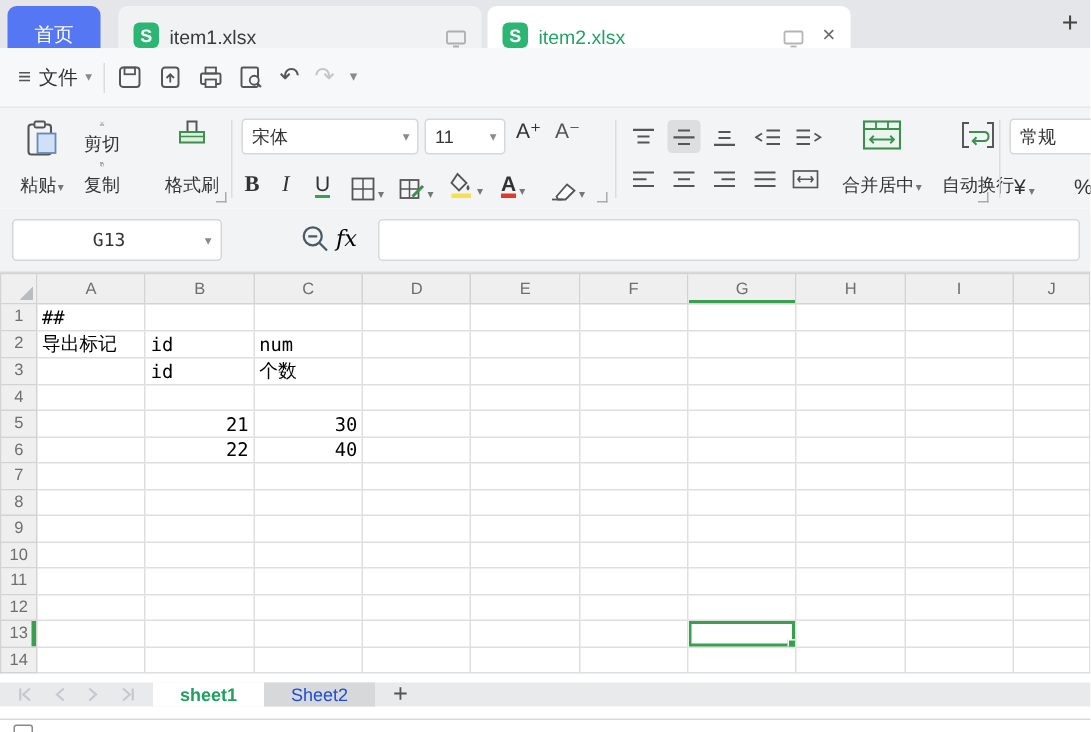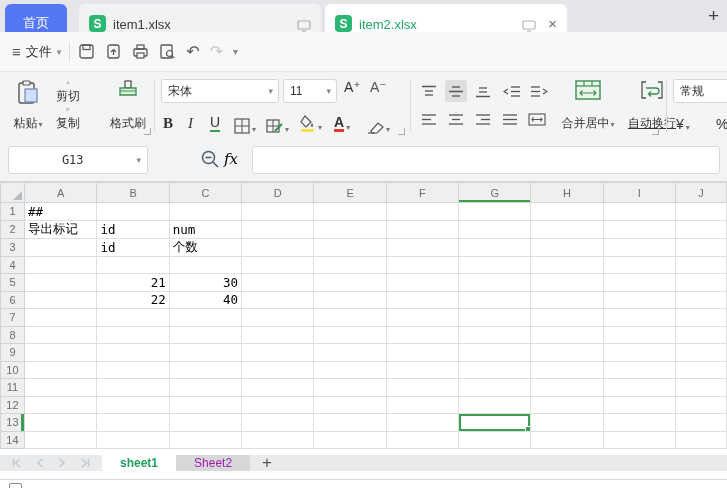--- a/index.html
+++ b/index.html
@@ -77,21 +77,21 @@
   th.sel-row{color:#219C5B;box-shadow:inset -3px 0 0 #3AA04F;}
   td.a-r{text-align:right;}
   td.sel-cell{position:relative;box-shadow:inset 0 0 0 2px #3AA04F;}
   td.sel-cell .handle{position:absolute;right:-3px;bottom:-3px;width:6px;height:6px;background:#3AA04F;border:1px solid #fff;}
 
   
   .sheetbar{position:absolute;left:0;top:455px;width:727px;height:16px;background:#E9EAEB;display:flex;align-items:stretch;}
   .navarrows{display:flex;align-items:center;gap:14px;padding:0 12px;}
   .sheettab{display:flex;align-items:center;padding:0 18px;font-size:12px;cursor:pointer;}
   .sheettab.active{background:#fff;color:#21A05F;font-weight:bold;}
-  .sheettab.inactive{background:#D7D8DA;color:#a21caf;}
+  .sheettab.inactive{background:#D7D8DA;color:#1d4ed8;}
   .addsheet{display:flex;align-items:center;padding:0 12px;font-size:17px;color:#555;}
 
   
   .statusbar{position:absolute;left:0;top:479px;width:727px;height:9px;background:#fff;border-top:1px solid #D9D9DA;box-sizing:border-box;}
   .statusico{position:absolute;left:9px;top:3px;width:11px;height:10px;border:1px solid #8a8a8a;border-radius:2px;}
 </style>
 </head>
 <body>
 
 <div class="tabbar">
@@ -327,21 +327,21 @@
   <div class="bigbtn" style="left:556px;width:64px;">
     <svg width="26" height="20" viewBox="0 0 26 20">
         <rect x="1" y="1" width="24" height="18" fill="#EAF5EE" stroke="#3E8E4E" stroke-width="1.4"></rect>
         <line x1="9" y1="1" x2="9" y2="6" stroke="#3E8E4E" stroke-width="1.2"></line>
         <line x1="17" y1="1" x2="17" y2="6" stroke="#3E8E4E" stroke-width="1.2"></line>
         <line x1="1" y1="6" x2="25" y2="6" stroke="#3E8E4E" stroke-width="1.2"></line>
         <path d="M5 13 L21 13 M7.5 10.5 L5 13 L7.5 15.5 M18.5 10.5 L21 13 L18.5 15.5" fill="none" stroke="#3E8E4E" stroke-width="1.2"></path>
       </svg>
     <span class="lbl"><span>合并居中</span><span class="mini-caret">▾</span></span>
   </div>
-  <div class="bigbtn" style="left:624px;width:56px;text-decoration:underline;">
+  <div class="bigbtn" style="left:624px;width:56px;">
     <svg width="24" height="20" viewBox="0 0 24 20">
         <path d="M6 2 L2 2 L2 18 L6 18" fill="none" stroke="#555" stroke-width="1.3"></path>
         <path d="M18 2 L22 2 L22 18 L18 18" fill="none" stroke="#555" stroke-width="1.3"></path>
         <path d="M6 8 L16 8 q3 0 3 3 q0 3 -3 3 L9 14 M11 11.5 L8.5 14 L11 16.5" fill="none" stroke="#3E8E4E" stroke-width="1.3"></path>
       </svg>
     <span class="lbl">自动换行</span>
   </div>
   <div class="launcher" style="left:652px;top:56px;"></div>
   <div class="tb-sep" style="left:666px;"></div>
 

